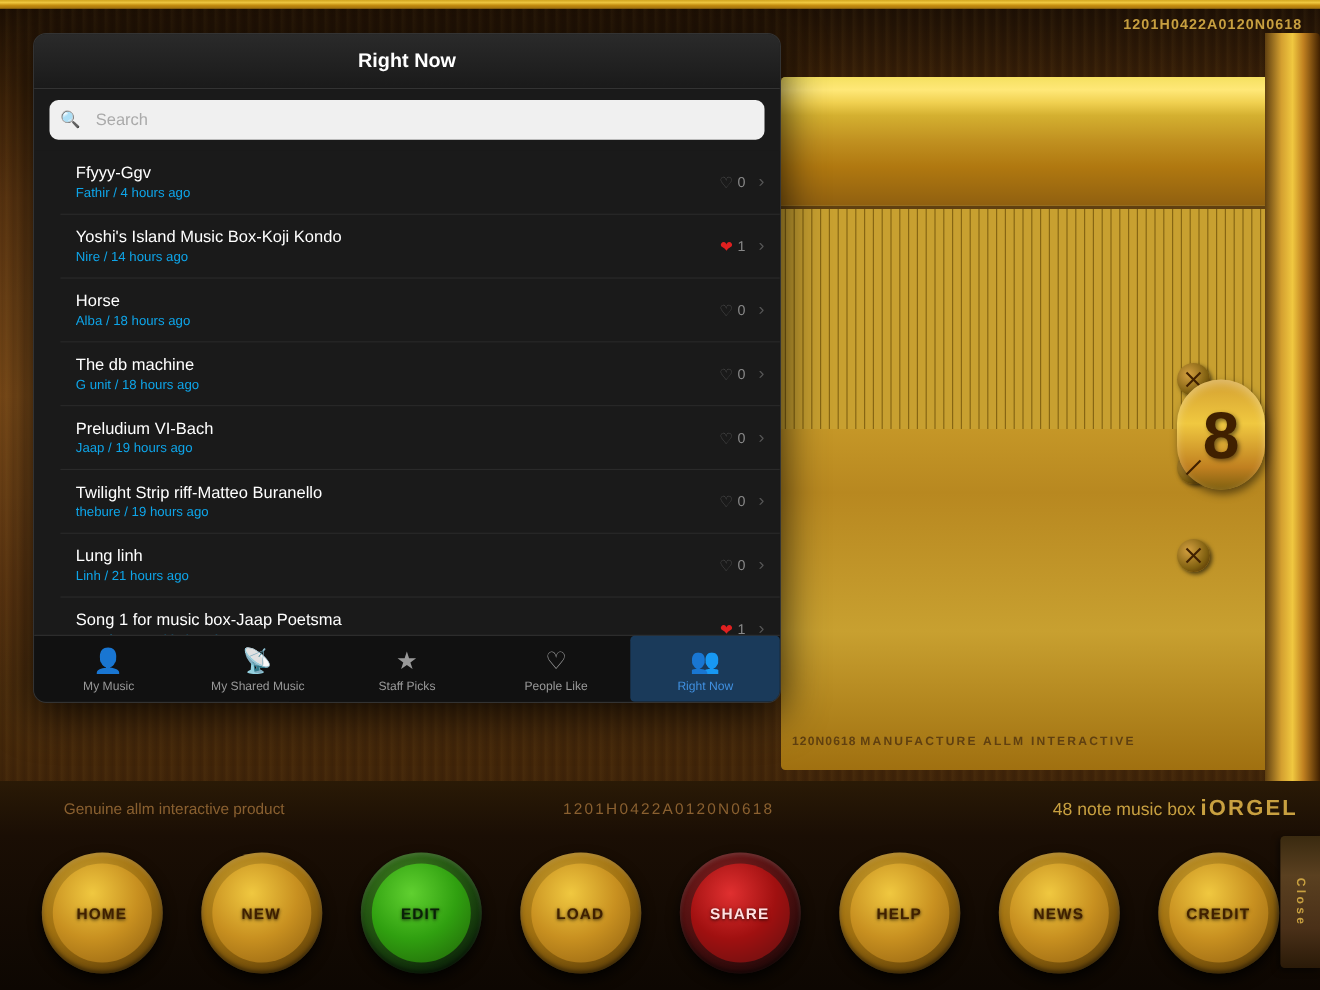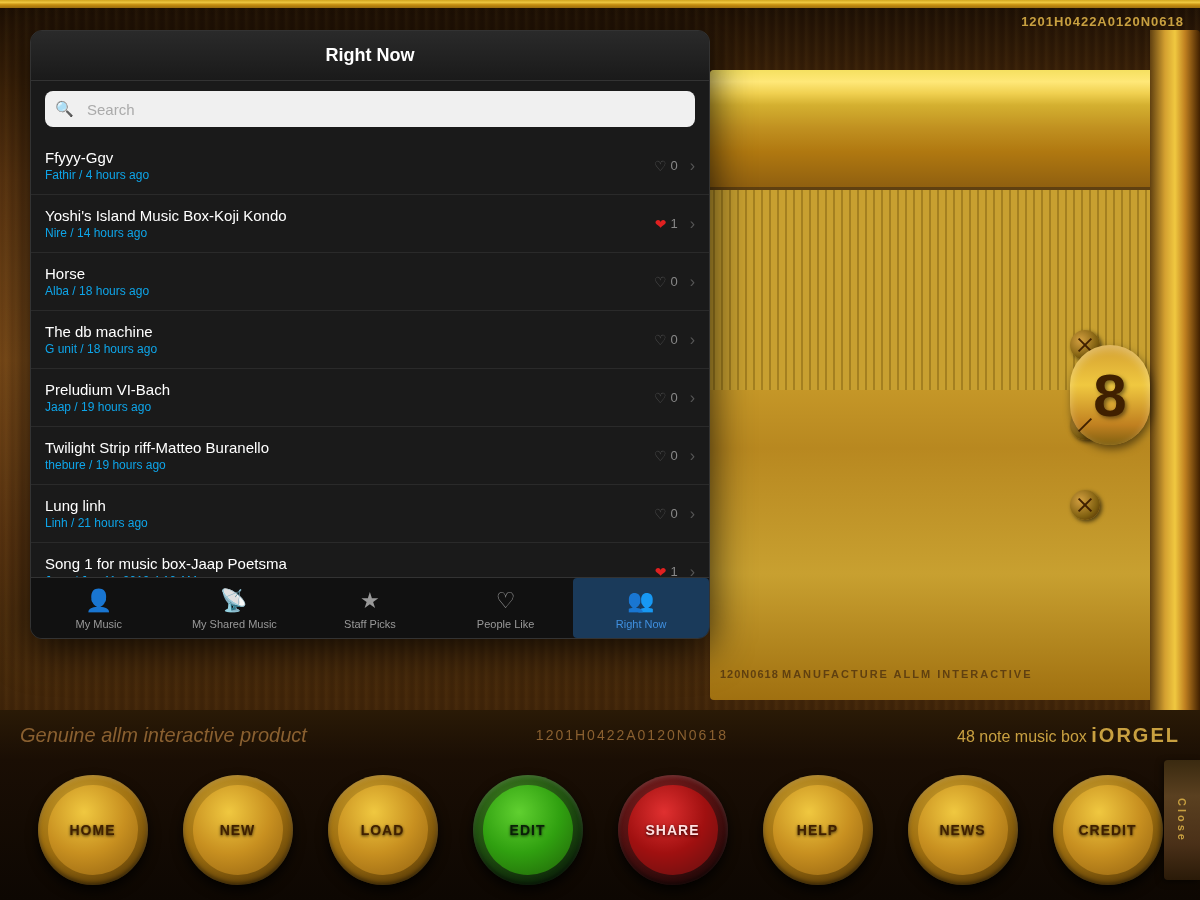--- a/index.html
+++ b/index.html
@@ -226,22 +226,22 @@
       height: 50px;
       background: linear-gradient(180deg, #2a1a06, #1a0e04);
       display: flex;
       align-items: center;
       justify-content: space-between;
       padding: 0 20px;
     }
 
     .branding-left {
       color: #8a6030;
-      font-style: italic;
-      font-size: 20px;
+      font-size: 14px;
+      margin-left: 38px;
     }
 
     .branding-serial {
       color: #8a6030;
       font-size: 14px;
       letter-spacing: 2px;
     }
 
     .branding-right {
       color: #c8a040;
@@ -383,20 +383,21 @@
       color: #999;
       font-size: 15px;
       position: relative;
     }
 
     
     .song-list {
       overflow-y: auto;
       max-height: 440px;
       background: #1a1a1a;
+      padding-left: 24px;
     }
 
     .song-item {
       display: flex;
       align-items: center;
       padding: 12px 14px;
       border-bottom: 1px solid #2a2a2a;
       cursor: pointer;
     }
 
@@ -523,25 +524,25 @@
   </div>
 </div>
 
 <div class="bottom-bar">
   <div class="round-btn btn-gold">
     <div class="round-btn-inner">HOME</div>
   </div>
   <div class="round-btn btn-gold">
     <div class="round-btn-inner">NEW</div>
   </div>
+  <div class="round-btn btn-green">
+    <div class="round-btn-inner">EDIT</div>
+  </div>
   <div class="round-btn btn-gold">
     <div class="round-btn-inner">LOAD</div>
-  </div>
-  <div class="round-btn btn-green">
-    <div class="round-btn-inner">EDIT</div>
   </div>
   <div class="round-btn btn-red">
     <div class="round-btn-inner">SHARE</div>
   </div>
   <div class="round-btn btn-gold">
     <div class="round-btn-inner">HELP</div>
   </div>
   <div class="round-btn btn-gold">
     <div class="round-btn-inner">NEWS</div>
   </div>

